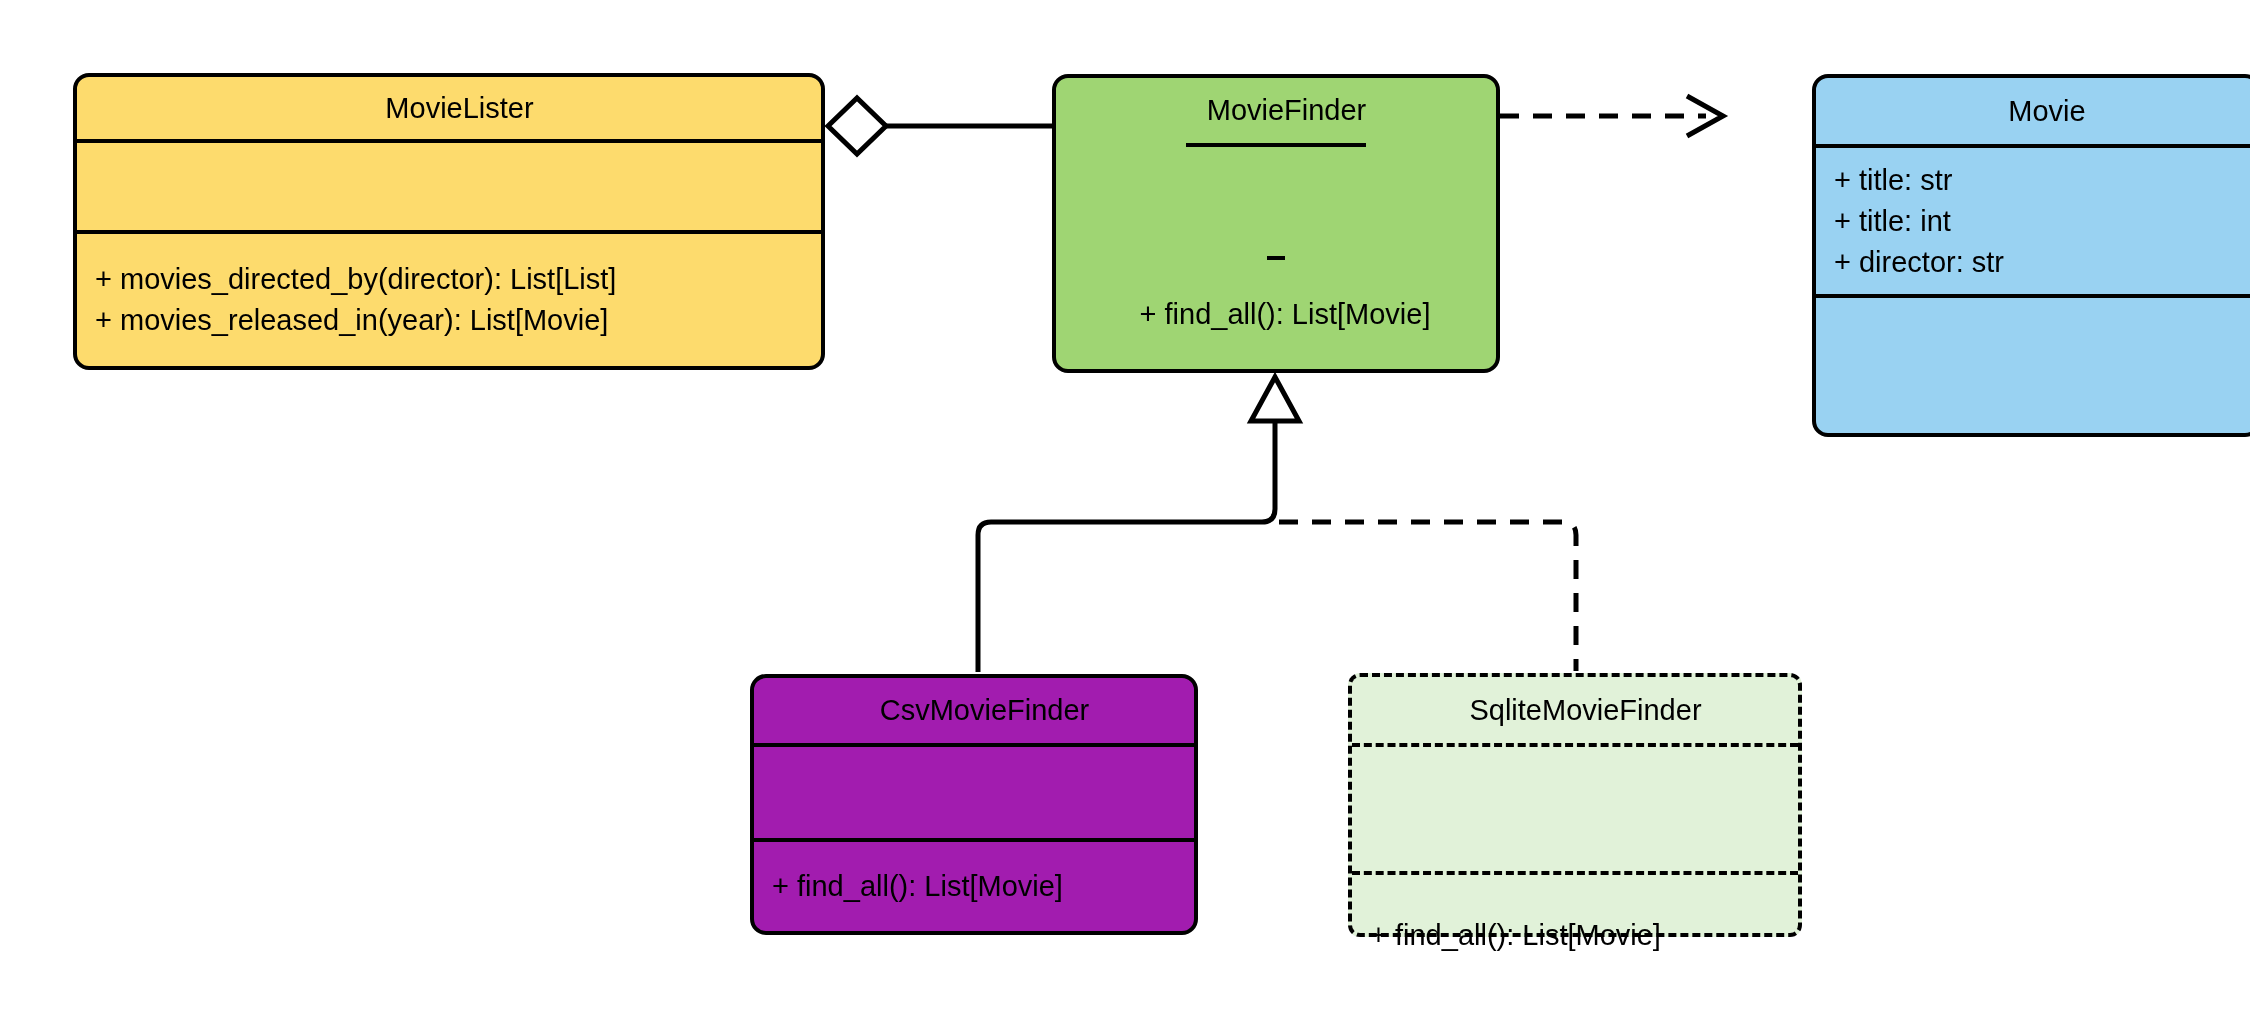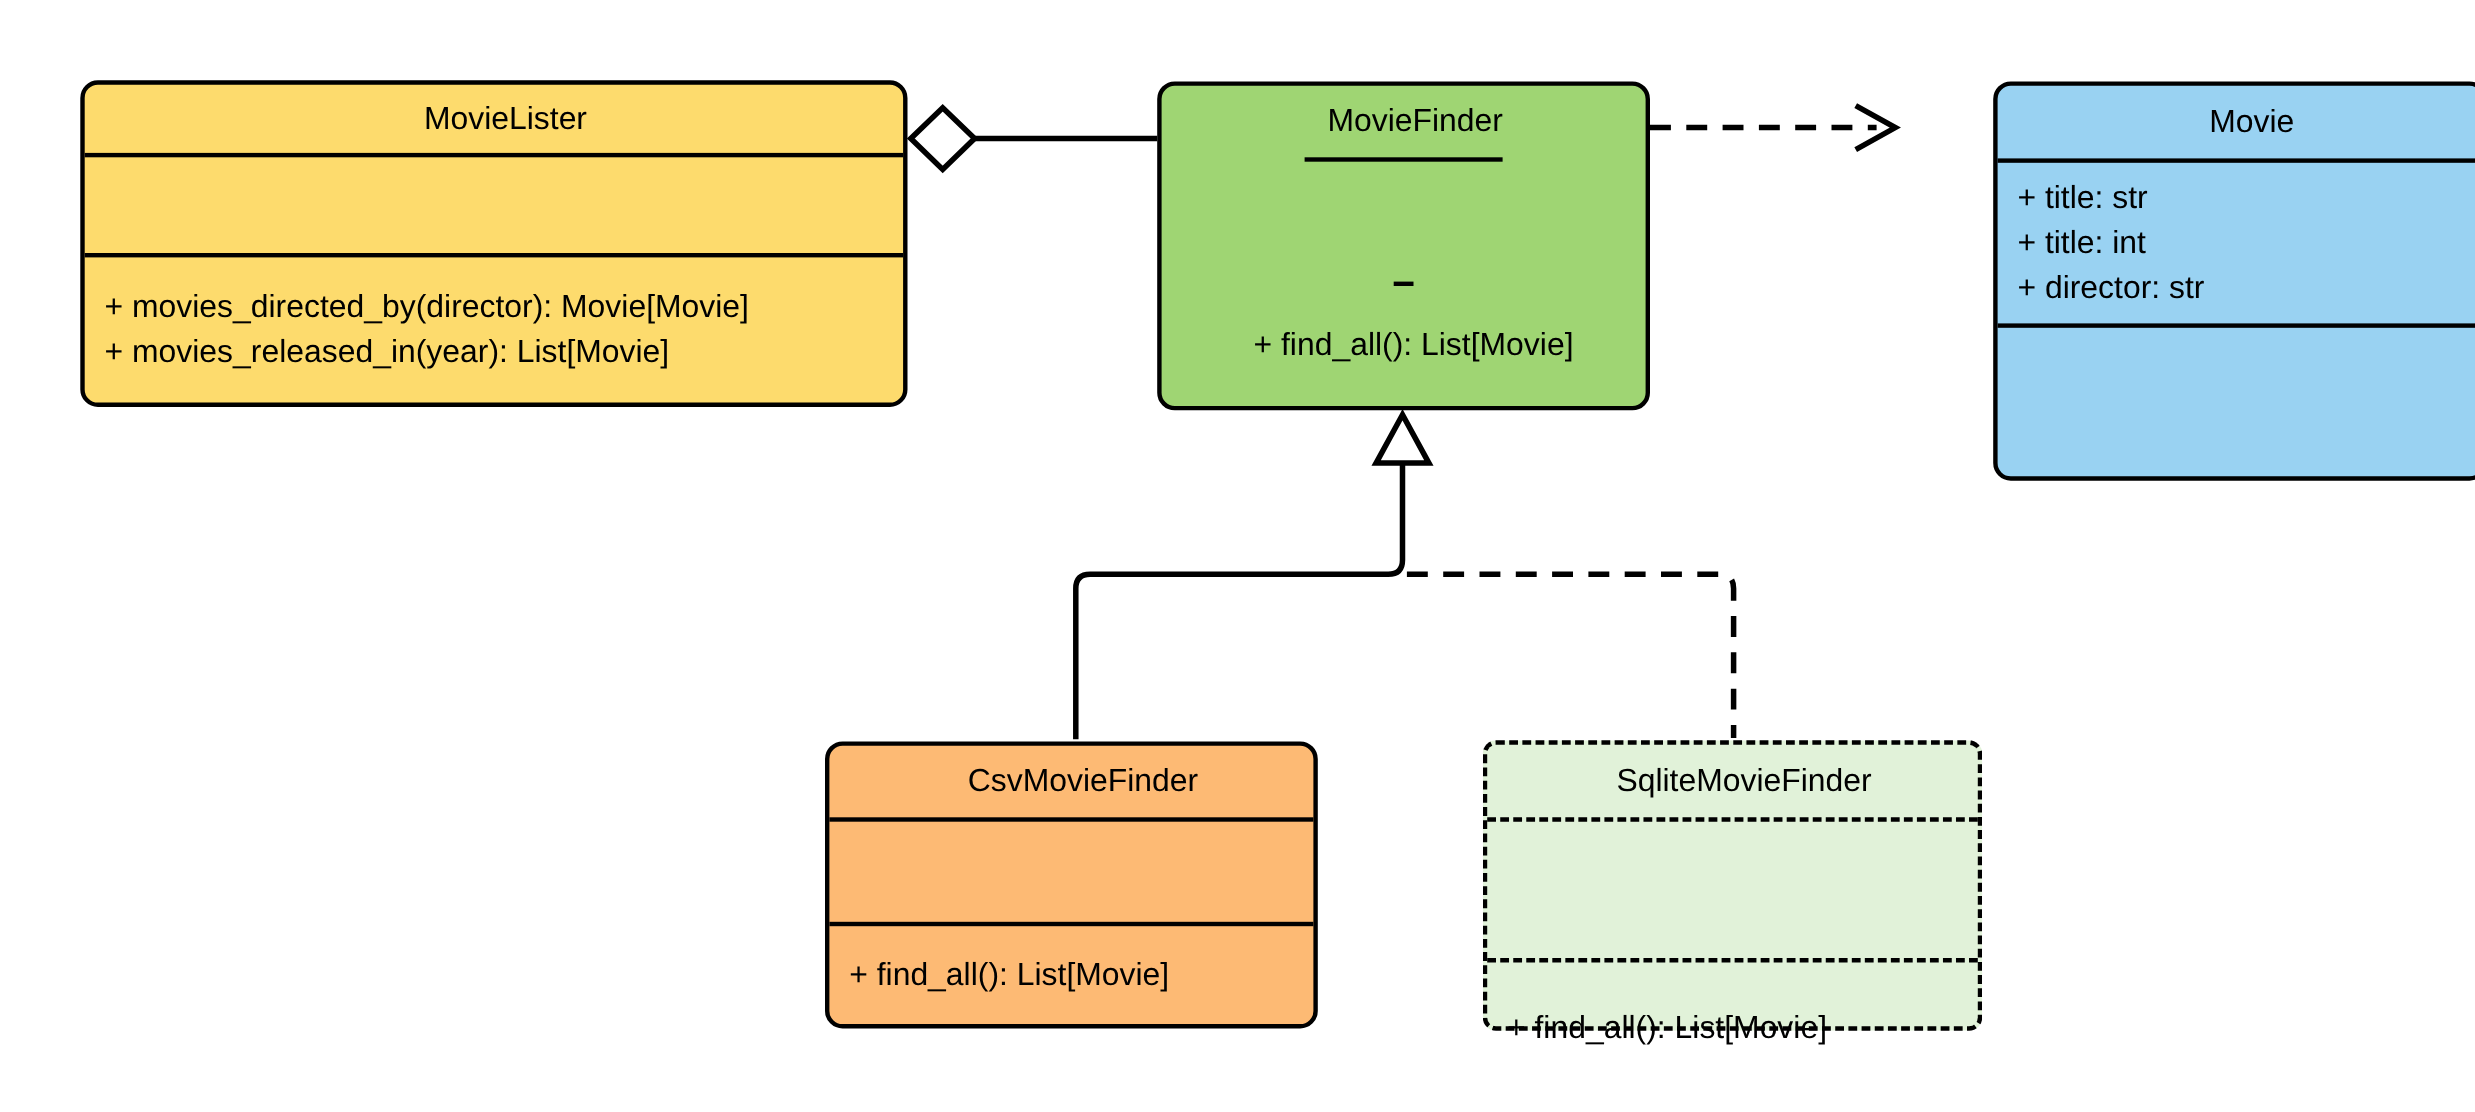--- a/index.html
+++ b/index.html
@@ -87,21 +87,21 @@
 
     <g>
       <path d="M1279 522 L1563 522 Q1576 522 1576 535 L1576 671" fill="none" stroke="#000" stroke-width="5" stroke-dasharray="19 14"></path>
     </g>
   </svg>
 
   <div id="cls-movielister" class="uml-class" style="background-color: rgb(253, 219, 109);">
     <div class="uml-title">MovieLister</div>
     <div class="uml-attrs"></div>
     <div class="uml-methods">
-      <div class="member-line">+ movies_directed_by(director): Movie[Movie]</div>
+      <div class="member-line">+ movies_directed_by(director): List[List]</div>
       <div class="member-line">+ movies_released_in(year): List[Movie]</div>
     </div>
   </div>
 
   <div id="cls-moviefinder" class="uml-class" style="background-color: rgb(159, 213, 115);">
     <div class="uml-title">MovieFinder</div>
     <div class="uml-attrs"></div>
     <div class="uml-methods">
       <div class="member-line">+ find_all(): List[Movie]</div>
     </div>
@@ -110,21 +110,21 @@
   <div id="cls-movie" class="uml-class" style="background-color: rgb(153, 210, 242);">
     <div class="uml-title">Movie</div>
     <div class="uml-attrs">
       <div class="member-line">+ title: str</div>
       <div class="member-line">+ title: int</div>
       <div class="member-line">+ director: str</div>
     </div>
     <div class="uml-methods"></div>
   </div>
 
-  <div id="cls-csvmoviefinder" class="uml-class" style="background-color: #fdba74;">
+  <div id="cls-csvmoviefinder" class="uml-class" style="background-color: #a21caf;">
     <div class="uml-title">CsvMovieFinder</div>
     <div class="uml-attrs"></div>
     <div class="uml-methods">
       <div class="member-line">+ find_all(): List[Movie]</div>
     </div>
   </div>
 
   <div id="cls-sqlitemoviefinder" class="uml-class dashed" style="background-color: rgb(225, 242, 217);">
     <div class="uml-title">SqliteMovieFinder</div>
     <div class="uml-attrs"></div>

